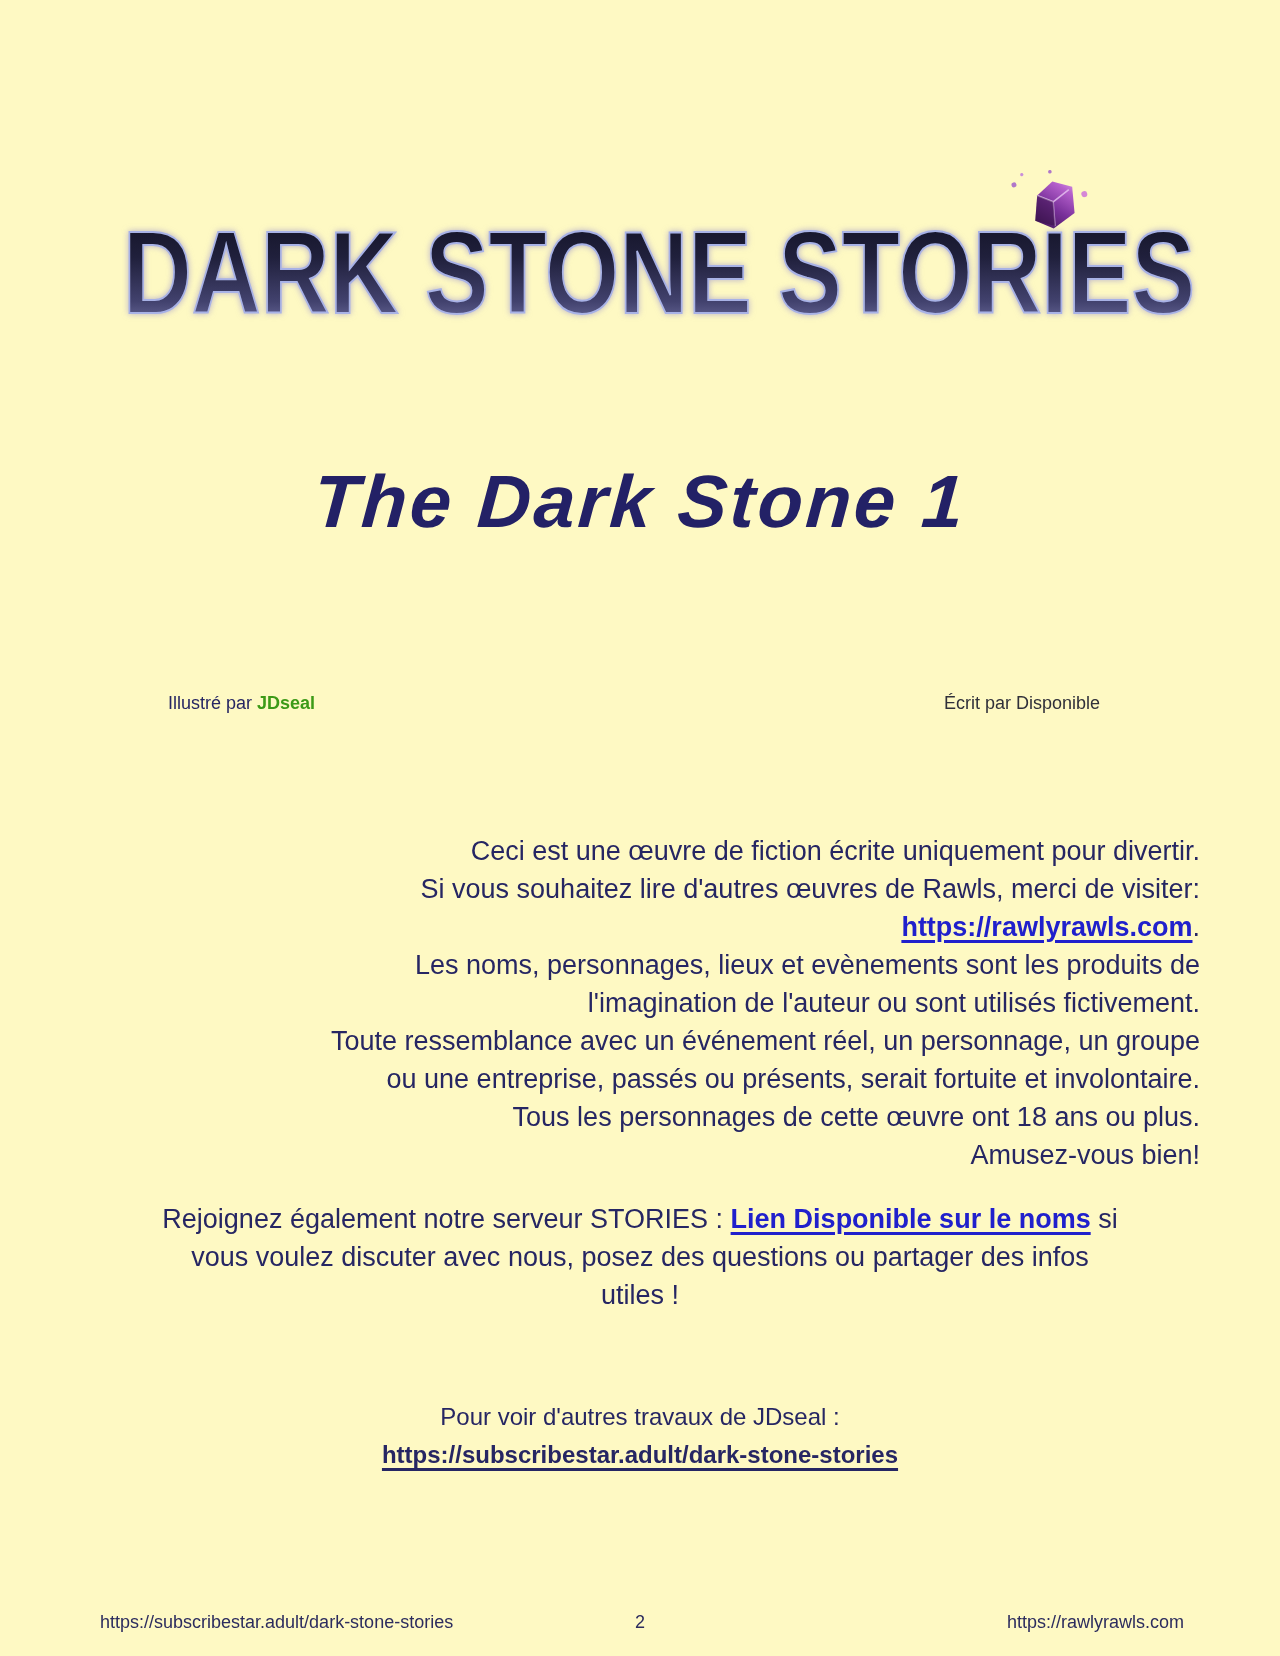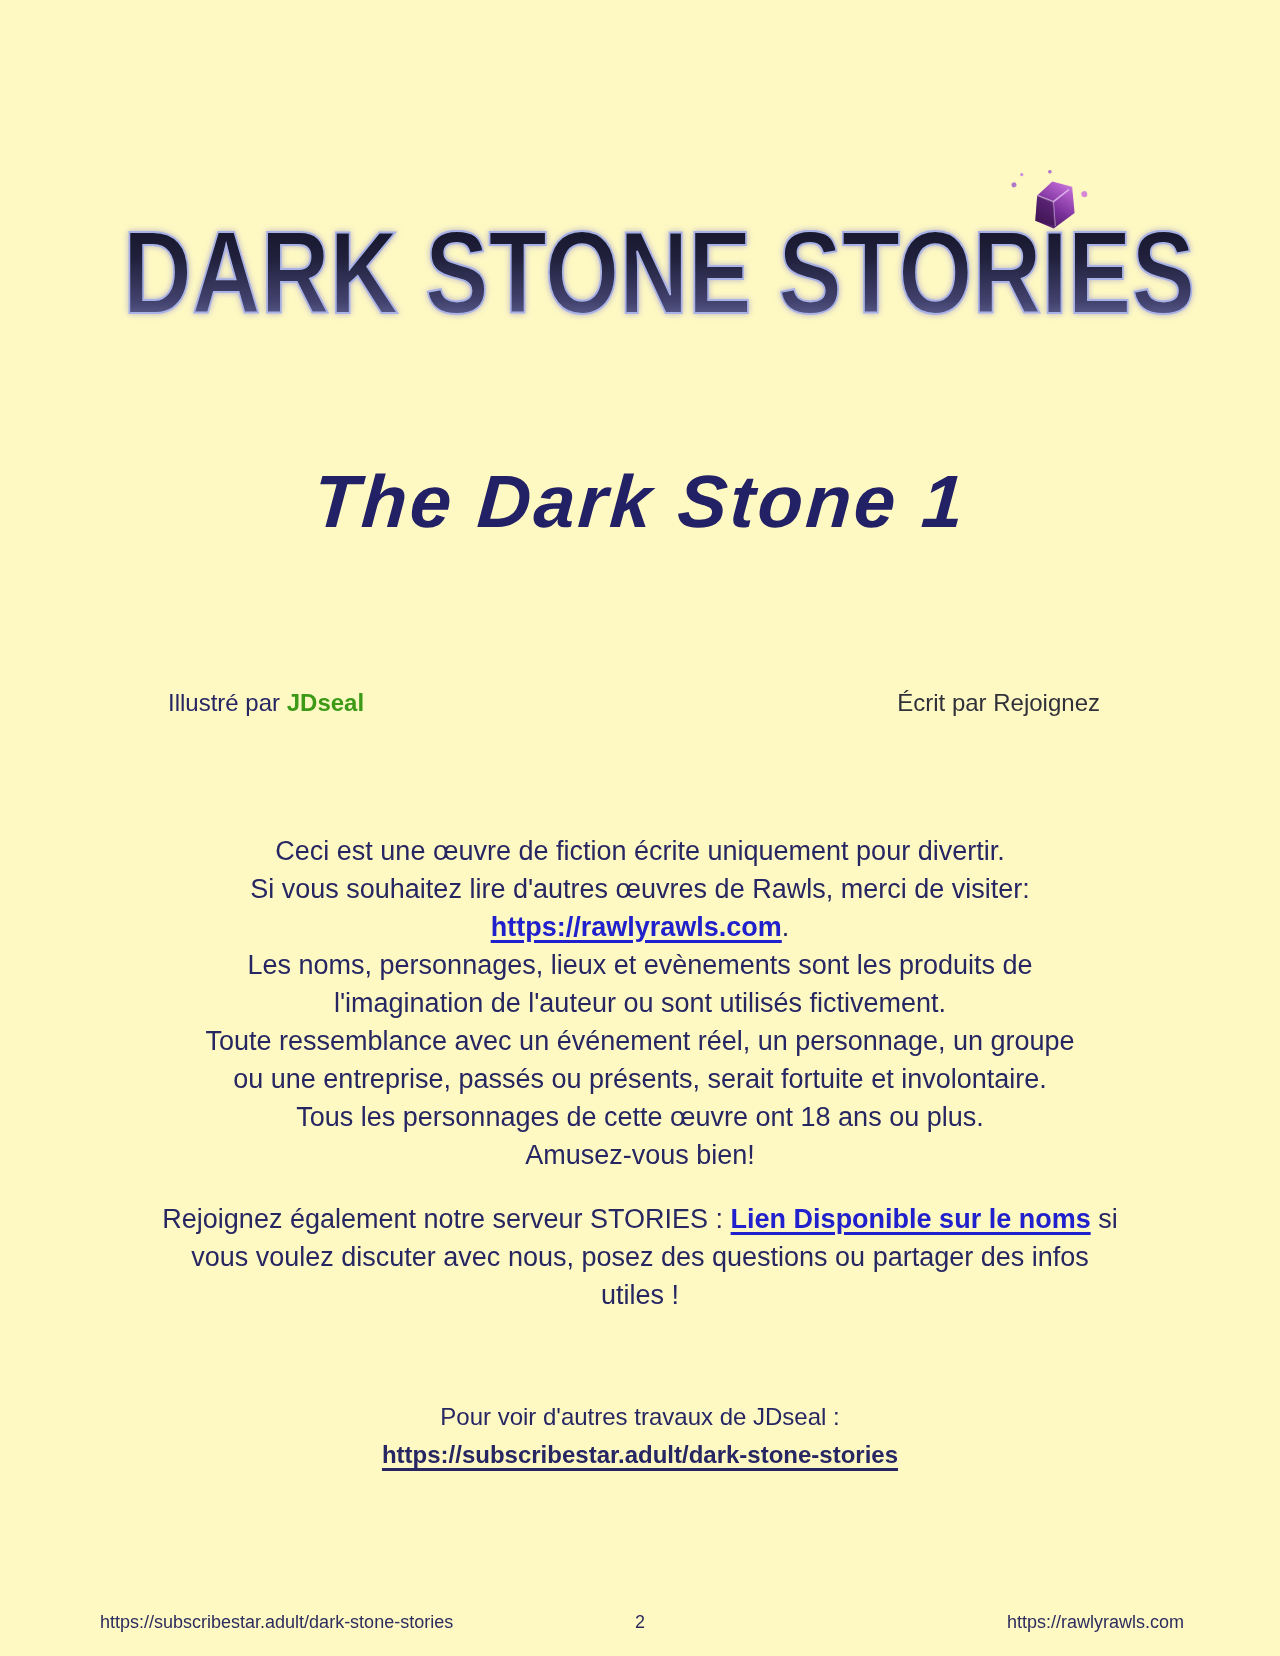--- a/index.html
+++ b/index.html
@@ -22,35 +22,35 @@
     letter-spacing:3px;
     color:#232166;
     transform:skewX(-4deg);
   }
   
   .credits{
     position:absolute;top:688px;left:0;width:100%;
     box-sizing:border-box;
     padding:0 180px 0 168px;
     display:flex;justify-content:space-between;
-    font-size:24px;line-height:30px;
+    font-size:18px;line-height:30px;
   }
   .credit-left{color:#262663;}
   .credit-left .artist{color:#3c9a17;font-weight:bold;}
   .credit-right{color:#30303a;}
   
   .para{
     position:absolute;left:50%;transform:translateX(-50%);
     width:1120px;
     text-align:center;
     white-space:pre-line;
     color:#262663;
     font-size:27px;line-height:38px;
   }
-  .disclaimer{top:832px;}
+  .disclaimer{top:832px;text-align:right;}
   .discord{top:1200px;}
   a.bright-link{
     color:#2020cc;font-weight:bold;
     text-decoration:underline;
     text-decoration-thickness:2.5px;
     text-underline-offset:4px;
     cursor:pointer;
   }
   
   .jdseal-promo{
@@ -109,21 +109,21 @@
         <circle cx="30" cy="-8" r="1.8" fill="#b077c9"></circle>
       </g>
       <text x="599" y="163" text-anchor="middle" font-family="Liberation Sans, sans-serif" font-weight="bold" font-size="116" textLength="1072" lengthAdjust="spacingAndGlyphs" fill="url(#steel)" stroke="#a8b2e6" stroke-width="2" style="filter:drop-shadow(0 0 3px rgba(128,118,210,0.55));">DARK STONE STORIES</text>
     </svg>
   </div>
 
   <div class="book-title">The Dark Stone 1</div>
 
   <div class="credits">
     <span class="credit-left"><span>Illustré par </span><span class="artist">JDseal</span></span>
-    <span class="credit-right">Écrit par Rejoignez</span>
+    <span class="credit-right">Écrit par Disponible</span>
   </div>
 
   <div class="para disclaimer"><span>Ceci est une œuvre de fiction écrite uniquement pour divertir.
 Si vous souhaitez lire d'autres œuvres de Rawls, merci de visiter:
 </span><a class="bright-link">https://rawlyrawls.com</a><span>.
 Les noms, personnages, lieux et evènements sont les produits de
 l'imagination de l'auteur ou sont utilisés fictivement.
 Toute ressemblance avec un événement réel, un personnage, un groupe
 ou une entreprise, passés ou présents, serait fortuite et involontaire.
 Tous les personnages de cette œuvre ont 18 ans ou plus.

